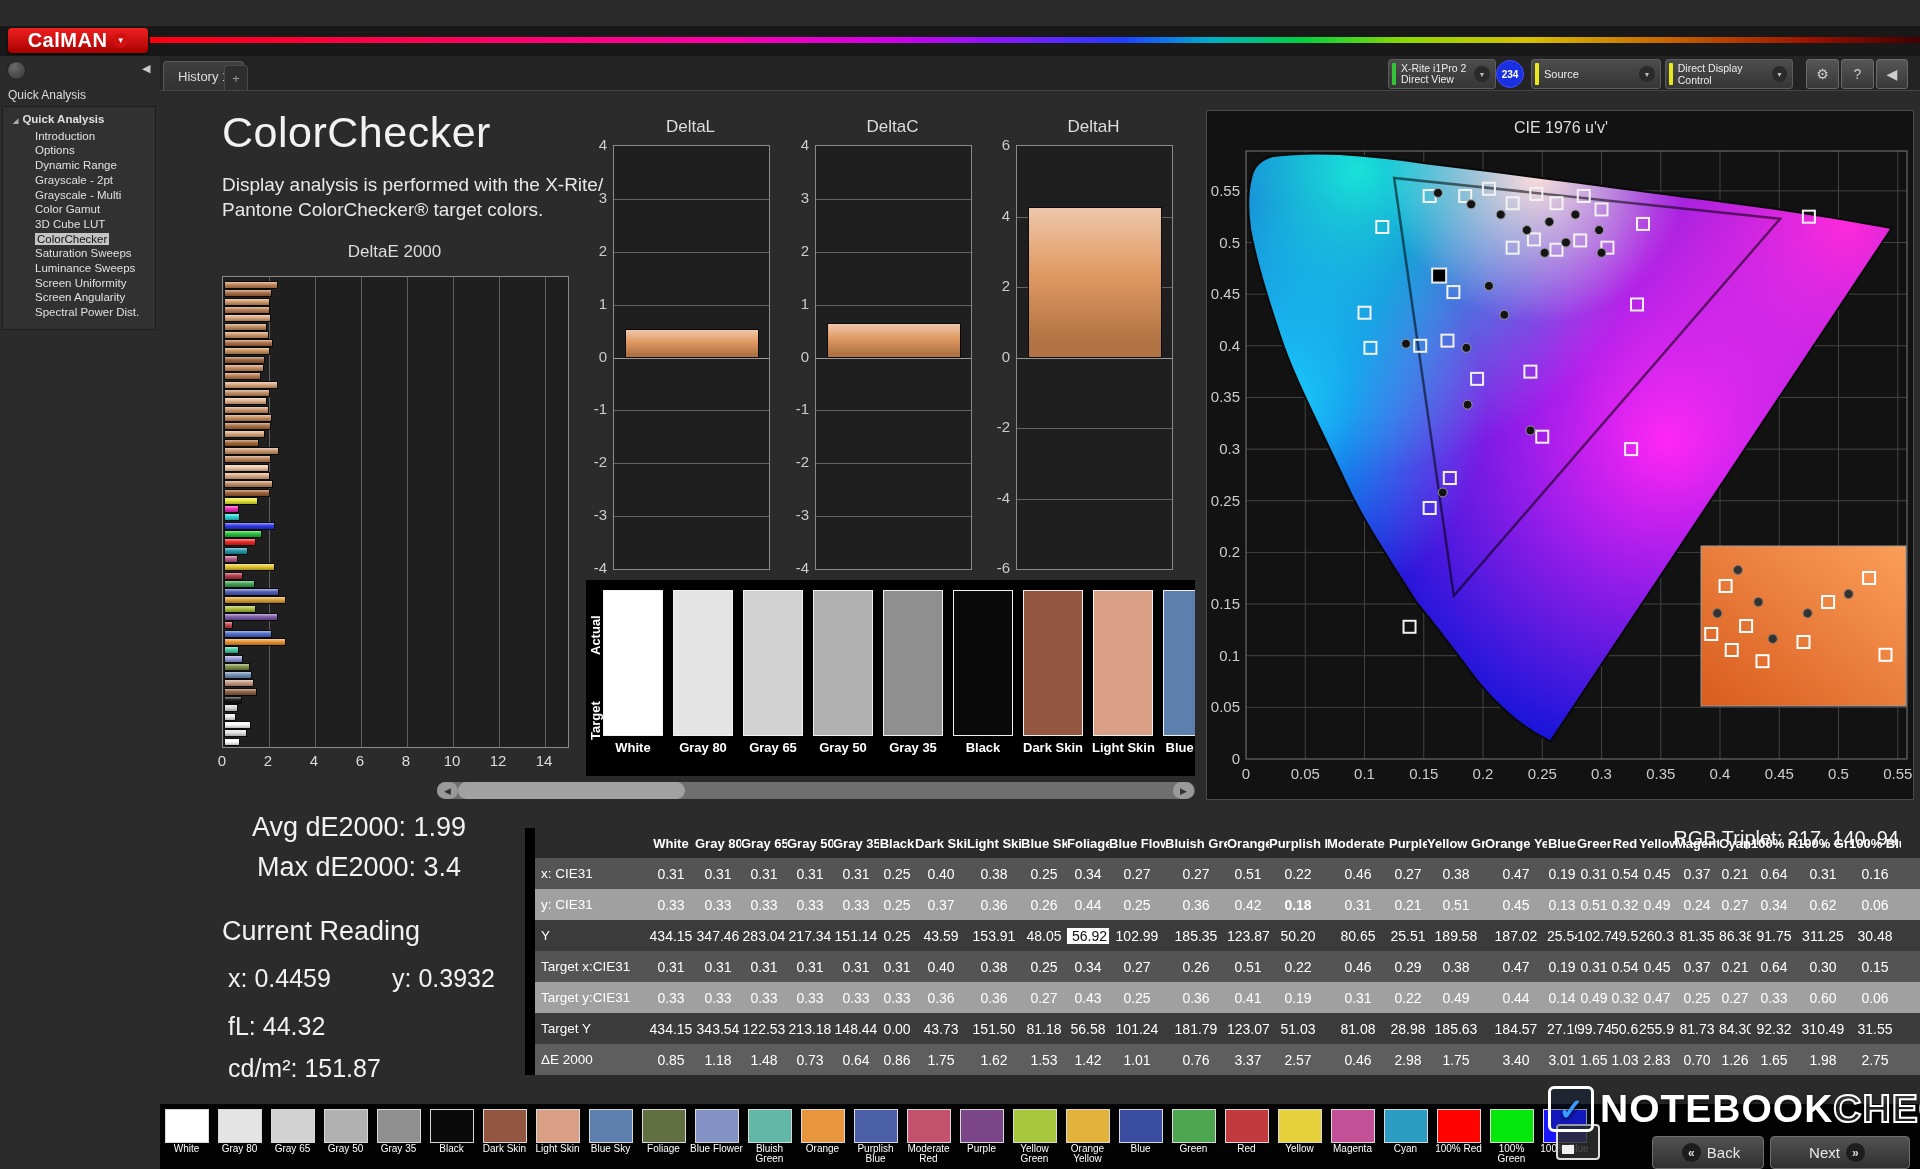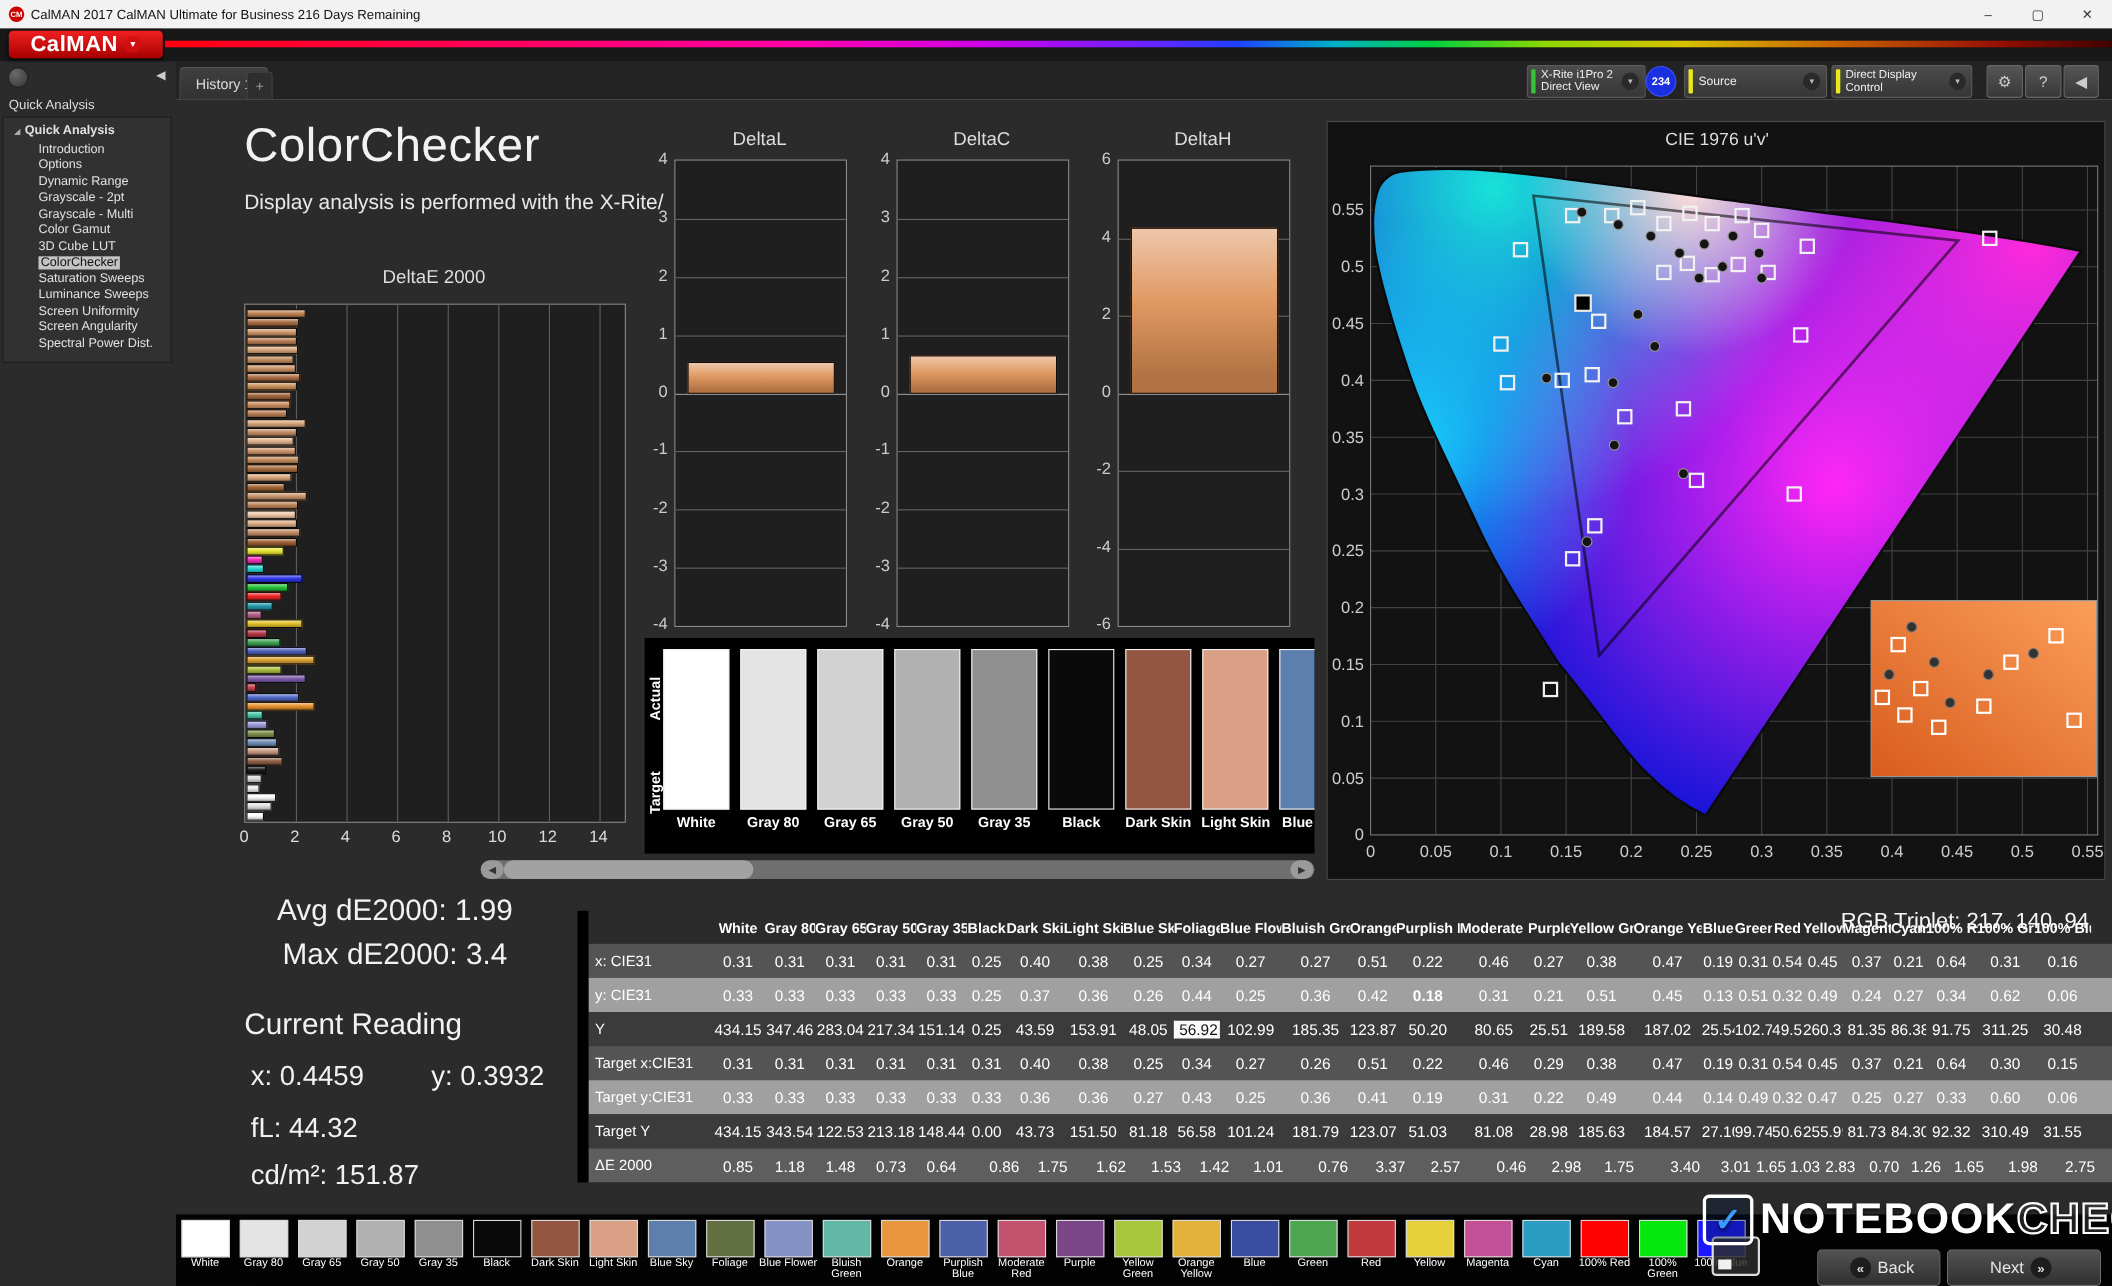--- a/index.html
+++ b/index.html
@@ -124,29 +124,20 @@
   .navbtn{position:absolute;top:1136px;height:33px;background:linear-gradient(#525252,#303030);border:1px solid #6e6e6e;
      border-radius:4px;display:flex;align-items:center;justify-content:center;font-size:15px;color:#e8e8e8;z-index:4;box-sizing:border-box;}
   .chev{width:19px;height:19px;border-radius:50%;background:#1d1d1d;color:#ddd;font-size:12px;font-weight:bold;
      display:flex;align-items:center;justify-content:center;margin:0 6px;}
 </style>
 </head>
 <body>
 
 <div id="app">
 
-  <div class="titlebar">
-    <div class="app-ico">CM</div>
-    <span>CalMAN 2017 CalMAN Ultimate for Business 216 Days Remaining</span>
-    <div class="wincontrols">
-      <div class="wbtn">–</div>
-      <div class="wbtn">▢</div>
-      <div class="wbtn">✕</div>
-    </div>
-  </div>
 
   <div class="logobar">
     <div class="rainbow"></div>
     <div class="calman-logo">
       <span class="txt">CalMAN</span>
       <span class="logo-arrow">▼</span>
     </div>
   </div>
 
   <div class="tabbar">
@@ -203,20 +194,21 @@
         <div class="tree-item"><span class="lbl">Luminance Sweeps</span></div>
         <div class="tree-item"><span class="lbl">Screen Uniformity</span></div>
         <div class="tree-item"><span class="lbl">Screen Angularity</span></div>
         <div class="tree-item"><span class="lbl">Spectral Power Dist.</span></div>
       </div>
   </div>
 
   <div class="page-title">ColorChecker</div>
   <div class="page-desc">
     <div>Display analysis is performed with the X-Rite/</div>
+    <div>Pantone ColorChecker® target colors.</div>
   </div>
 
   <div class="de-title">DeltaE 2000</div>
   <div class="de-plot">
     <div id="de-grid">
         <div class="vgrid" style="left: 46px;"></div>
         <div class="vgrid" style="left: 92px;"></div>
         <div class="vgrid" style="left: 138px;"></div>
         <div class="vgrid" style="left: 184px;"></div>
         <div class="vgrid" style="left: 230px;"></div>
@@ -612,21 +604,21 @@
         <div class="tcell" style="min-width: 52px; width: 52px;">310.49</div>
         <div class="tcell" style="min-width: 52px; width: 52px;">31.55</div>
       </div>
       <div class="trow r-med2">
         <div class="tlabel">ΔE 2000</div>
         <div class="tcell" style="min-width: 48px; width: 48px;">0.85</div>
         <div class="tcell" style="min-width: 46px; width: 46px;">1.18</div>
         <div class="tcell" style="min-width: 46px; width: 46px;">1.48</div>
         <div class="tcell" style="min-width: 46px; width: 46px;">0.73</div>
         <div class="tcell" style="min-width: 46px; width: 46px;">0.64</div>
-        <div class="tcell" style="min-width: 36px; width: 36px; margin-left: 16px;">0.86</div>
+        <div class="tcell" style="min-width: 36px; width: 36px;">0.86</div>
         <div class="tcell" style="min-width: 52px; width: 52px;">1.75</div>
         <div class="tcell" style="min-width: 54px; width: 54px;">1.62</div>
         <div class="tcell" style="min-width: 46px; width: 46px;">1.53</div>
         <div class="tcell" style="min-width: 42px; width: 42px;">1.42</div>
         <div class="tcell" style="min-width: 56px; width: 56px;">1.01</div>
         <div class="tcell" style="min-width: 62px; width: 62px;">0.76</div>
         <div class="tcell" style="min-width: 42px; width: 42px;">3.37</div>
         <div class="tcell" style="min-width: 58px; width: 58px;">2.57</div>
         <div class="tcell" style="min-width: 62px; width: 62px;">0.46</div>
         <div class="tcell" style="min-width: 38px; width: 38px;">2.98</div>

